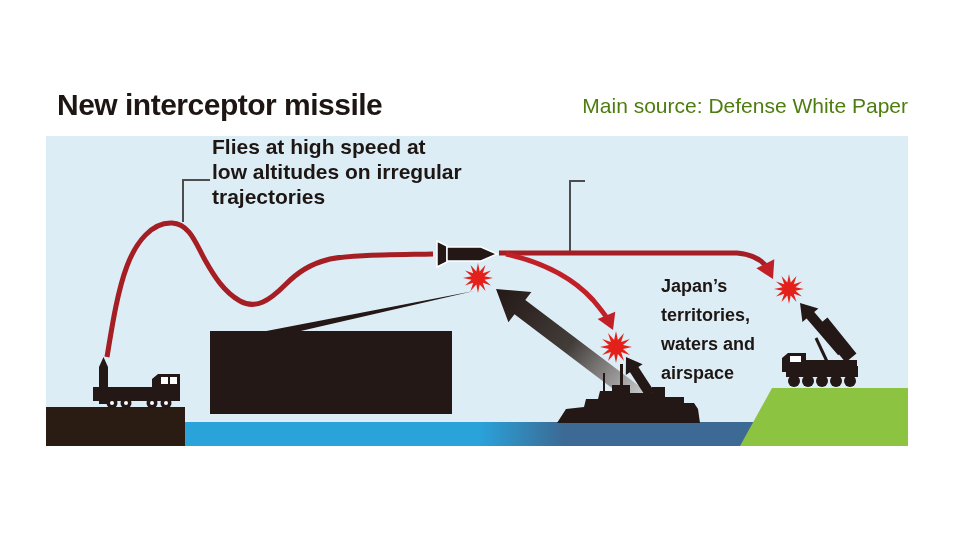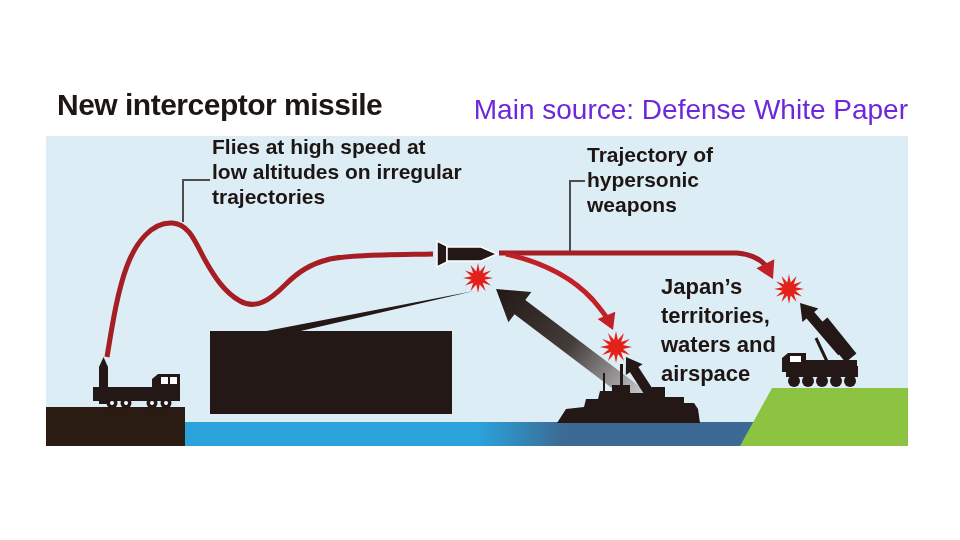--- a/index.html
+++ b/index.html
@@ -1,28 +1,28 @@
 <!DOCTYPE html>
 <html style="--c-trajectory_red: #a51e23; --c-arrow_red: #c22027; --c-burst_red: #e3211a; --c-ink: #231815; --c-sky: #ddedf6; --c-water_near: #2aa3db; --c-water_far: #3c6a94; --c-land_green: #8cc441; --c-ground_dark: #2a1b13;"><head>
 <meta charset="utf-8">
 <style>
   html,body{margin:0;padding:0;background:#ffffff;}
   .stage{position:relative;width:960px;height:540px;background:#fff;overflow:hidden;
          font-family:"Liberation Sans",sans-serif;border-radius:11px;}
   .title{position:absolute;left:57px;top:88px;font-size:30px;font-weight:700;
          color:#1d1613;letter-spacing:-0.5px;white-space:nowrap;}
-  .source{position:absolute;right:52px;top:94px;font-size:28px;font-weight:400;
-          color:#6d28d9;white-space:nowrap;}
+  .source{position:absolute;right:52px;top:94px;font-size:21px;font-weight:400;
+          color:#4d7c0f;white-space:nowrap;}
   svg.diagram{position:absolute;left:0;top:0;}
   .label{position:absolute;font-weight:700;color:#1d1613;font-size:21px;
          line-height:25px;white-space:pre-line;}
   .label.flies{left:212px;top:134px;}
   .label.hypersonic{left:587px;top:142px;}
   .label.within{left:766px;top:161px;font-style:italic;line-height:25px;}
-  .label.japan{left:661px;top:272px;line-height:29px;font-size:22px;}
+  .label.japan{left:661px;top:272px;line-height:29px;font-size:18px;}
   .callout-text{position:absolute;left:233px;top:338px;font-weight:700;color:#ffffff;
          font-size:22px;line-height:26px;white-space:pre-line;}
 </style>
 </head>
 <body>
 
 <div class="stage">
 
   <div class="title">New interceptor missile</div>
   <div class="source">Main source: Defense White Paper</div>
@@ -108,21 +108,18 @@
     <rect x="210" y="331" width="242" height="83" fill="var(--c-ink,#231815)"></rect>
 
     <polygon class="star" fill="var(--c-burst_red,#e3211a)" points="478.0,263.0 479.7,271.5 485.5,265.0 482.8,273.2 491.0,270.5 484.5,276.3 493.0,278.0 484.5,279.7 491.0,285.5 482.8,282.8 485.5,291.0 479.7,284.5 478.0,293.0 476.3,284.5 470.5,291.0 473.2,282.8 465.0,285.5 471.5,279.7 463.0,278.0 471.5,276.3 465.0,270.5 473.2,273.2 470.5,265.0 476.3,271.5"></polygon>
     <polygon class="star" fill="var(--c-burst_red,#e3211a)" points="616.0,331.0 617.9,340.0 624.0,333.1 621.1,341.9 629.9,339.0 623.0,345.1 632.0,347.0 623.0,348.9 629.9,355.0 621.1,352.1 624.0,360.9 617.9,354.0 616.0,363.0 614.1,354.0 608.0,360.9 610.9,352.1 602.1,355.0 609.0,348.9 600.0,347.0 609.0,345.1 602.1,339.0 610.9,341.9 608.0,333.1 614.1,340.0"></polygon>
     <polygon class="star" fill="var(--c-burst_red,#e3211a)" points="789.0,274.0 790.7,282.5 796.5,276.0 793.8,284.2 802.0,281.5 795.5,287.3 804.0,289.0 795.5,290.7 802.0,296.5 793.8,293.8 796.5,302.0 790.7,295.5 789.0,304.0 787.3,295.5 781.5,302.0 784.2,293.8 776.0,296.5 782.5,290.7 774.0,289.0 782.5,287.3 776.0,281.5 784.2,284.2 781.5,276.0 787.3,282.5"></polygon>
   </svg>
 
   <div class="label flies">Flies at high speed at
 low altitudes on irregular
 trajectories</div>
-  <div class="label hypersonic">Trajectory of
-hypersonic
-weapons</div>
   <div class="label japan">Japan’s
 territories,
 waters and
 airspace</div>
 
 </div>
 
 </body></html>

